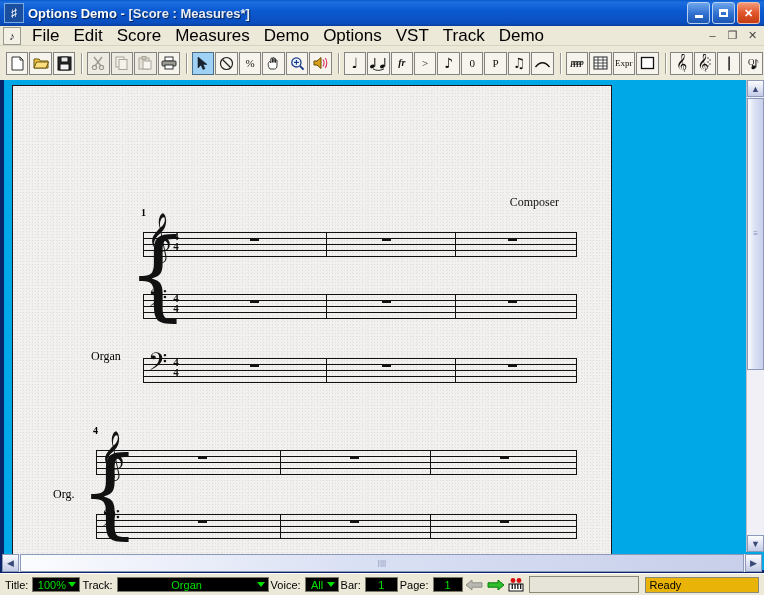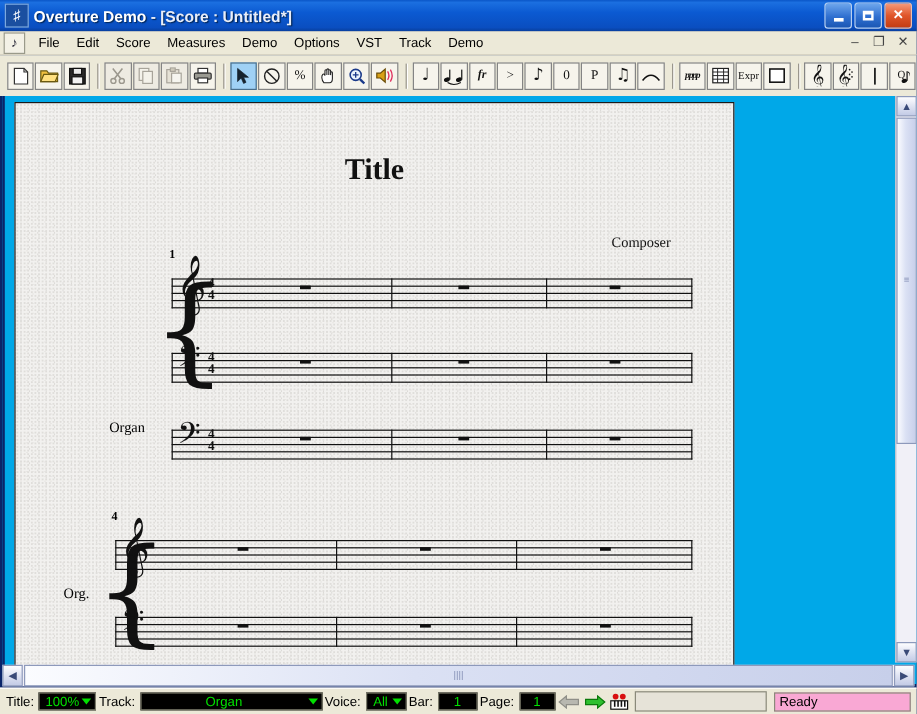--- a/index.html
+++ b/index.html
@@ -33,21 +33,21 @@
   .min-gl{width:8px;height:3px;background:#fff;margin-top:6px;}
   .max-gl{width:9px;height:8px;border:2px solid #fff;border-top-width:3px;box-sizing:border-box;}
 
   
   .menubar{
     position:absolute;left:0;top:26px;width:764px;height:19px;background:#ece9d8;
     display:flex;align-items:center;border-bottom:1px solid #d7d3c3;
   }
   .mdi-ico{width:16px;height:16px;margin:0 4px 0 3px;border:1px solid #9a9a8a;background:#f3f1e6;
     display:flex;align-items:center;justify-content:center;font-size:11px;color:#223;}
-  .menu-item{padding:2px 7px;color:#000;font-size:11px;white-space:nowrap;text-align:center;}
+  .menu-item{padding:2px 7px;color:#000;font-size:17px;white-space:nowrap;text-align:center;}
   .mdi-btns{margin-left:auto;display:flex;align-items:center;padding-right:5px;gap:7px;color:#444;font-size:11px;}
   .mdi-b{width:13px;height:13px;display:flex;align-items:center;justify-content:center;line-height:1;}
 
   
   .toolbar{
     position:absolute;left:0;top:46px;width:764px;height:34px;background:#ece9d8;
     display:flex;align-items:center;padding-left:6px;box-sizing:border-box;
   }
   .tbtn{
     width:23px;height:23px;margin-right:1px;box-sizing:border-box;
@@ -117,32 +117,32 @@
     display:flex;align-items:center;padding:0 3px;box-sizing:border-box;border-top:1px solid #fff;}
   .st-label{font-size:11px;color:#000;margin:0 4px 0 2px;}
   .lcd{background:#000;color:#00e000;font-size:11px;height:15px;box-sizing:border-box;
     border:1px solid #7a7a6a;display:flex;align-items:center;justify-content:center;
     font-family:"Liberation Sans",sans-serif;position:relative;}
   .lcd .arw{position:absolute;right:3px;top:4px;width:0;height:0;
     border-left:4px solid transparent;border-right:4px solid transparent;border-top:5px solid #00e000;}
   .st-nav{width:22px;height:17px;display:flex;align-items:center;justify-content:center;
     background:#ece9d8;}
   .st-blank{height:15px;border:1px solid #8a8a7a;background:#e6e3d8;}
-  .st-ready{flex:1;height:16px;border:1px solid #8a8a7a;background:#f9a8d4;
+  .st-ready{flex:1;height:16px;border:1px solid #8a8a7a;background:#eab308;
     display:flex;align-items:center;padding-left:4px;box-sizing:border-box;font-size:11px;color:#000;}
   .keysico{width:18px;height:15px;position:relative;}
 </style>
 </head>
 <body>
 
 <div id="app">
 
   <div class="titlebar">
     <div class="title-ico">♯</div>
-    <div class="title-text"><span>Overture Demo</span><span class="dim"> - [Score : Untitled*]</span></div>
+    <div class="title-text"><span>Options Demo</span><span class="dim"> - [Score : Measures*]</span></div>
     <div class="title-btns">
       <div class="tb-btn">
           <span class="min-gl"></span>
         </div>
       <div class="tb-btn">
           <span class="max-gl"></span>
         </div>
       <div class="tb-btn close">
           <span class="gl">✕</span>
         </div>
@@ -332,21 +332,20 @@
           <ellipse cx="10.6" cy="11.4" rx="2.3" ry="1.7" transform="rotate(-20 10.6 11.4)" fill="#111"></ellipse>
           <rect x="12.4" y="3.4" width="1" height="8" fill="#111"></rect>
           <path d="M13.4 3.4 q3 1.6 1.4 4.4 q.6-3-1.4-3.3z" fill="#111"></path>
         </svg>
       </div>
     </div>
 
   <div class="client">
     <div class="paper">
 
-      <div class="score-title">Title</div>
       <div class="score-composer">Composer</div>
 
       <div>
         <div class="sysnum" style="left:128px;top:121px;">1</div>
         <div class="instname" style="left:78px;top:263px;">Organ</div>
 
         <div class="brace" style="left:114px;top:140px;font-size:97px;">{</div>
 
         <div class="staff" style="left:130px;top:146px;width:434px;height:25px;">
           <div class="ln" style="top:0px;"></div>

